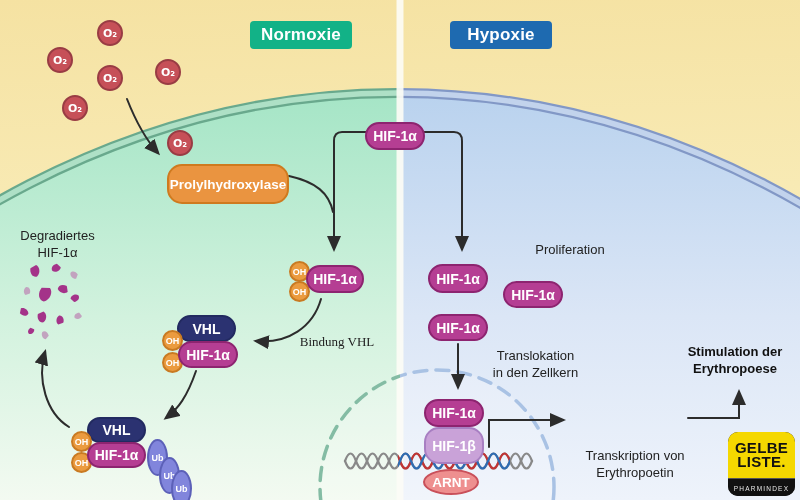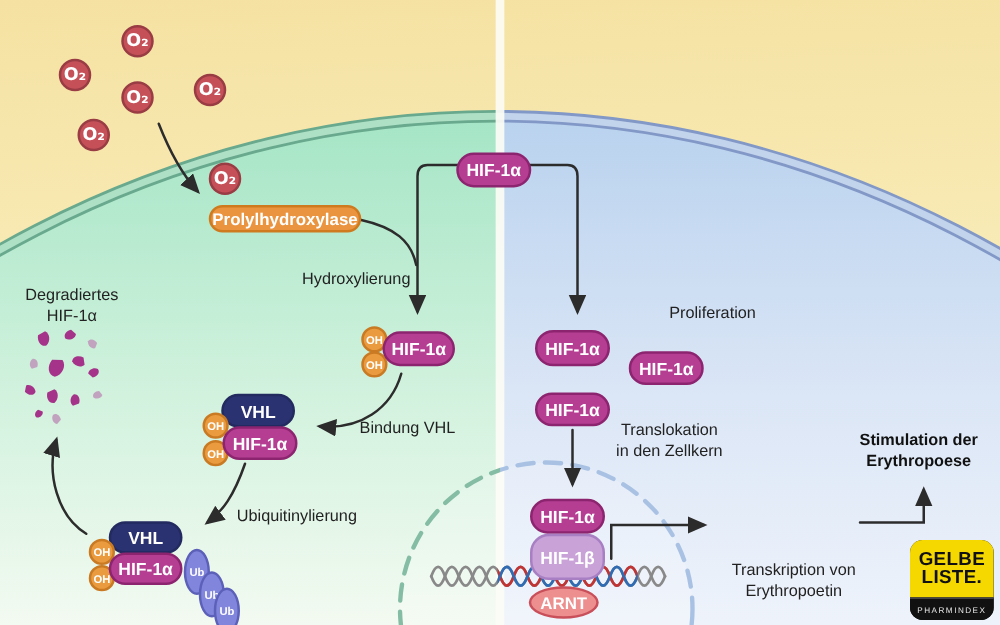--- a/index.html
+++ b/index.html
@@ -21,21 +21,21 @@
   }
   .pill.hif{background:#b53e93;border:2px solid #8d2470;font-size:14px;}
   .pill.beta{background:#c9a2d8;border:2px solid #a87fc2;font-size:14px;}
   .pill.vhl{background:#2b3271;border:2px solid #222a60;font-size:14px;}
   .pill.prolyl{background:#ea9440;border:2px solid #cf7a1f;font-size:13.5px;}
   .pill.arnt{background:#ee8f8f;border:2px solid #c9505a;border-radius:50%;font-size:13.5px;}
   .circ{
     display:flex;align-items:center;justify-content:center;border-radius:50%;
     color:#fff;font-weight:bold;
   }
-  .o2{width:26px;height:26px;background:#c65058;border:2px solid #993c44;font-size:14px;font-family:"DejaVu Sans",sans-serif;}
+  .o2{width:26px;height:26px;background:#c65058;border:2px solid #993c44;font-size:11px;font-family:"DejaVu Sans",sans-serif;}
   .oh{width:21px;height:21px;background:#eb9b3f;border:2px solid #c97a22;font-size:9px;}
   .ub{width:21px;height:37px;background:#8185dc;border:2px solid #5c60b8;font-size:9px;}
   .lbl{color:#222;font-size:13px;line-height:1.3;text-align:center;}
   .lbl.bold{font-weight:bold;color:#111;}
   .logo{width:67px;height:64px;border-radius:10px;overflow:hidden;background:#111;}
   .logo .ytop{
     background:#f5d800;height:46px;display:flex;flex-direction:column;
     align-items:center;justify-content:center;color:#111;
     font-weight:bold;font-size:15px;line-height:0.95;letter-spacing:.3px;
   }
@@ -129,41 +129,47 @@
       <path d="M289,176 C316,182 329,193 333,212"></path>
       <path d="M321,299 C313,327 288,344 256,341" marker-end="url(#ah)"></path>
       <path d="M196,371 C187,397 178,409 166,418" marker-end="url(#ah)"></path>
       <path d="M69,427 C46,413 37,379 45,352" marker-end="url(#ah)"></path>
       <path d="M458,344 L458,387" marker-end="url(#ah)"></path>
       <path d="M489,447 L489,420 L563,420" marker-end="url(#ah)"></path>
       <path d="M688,418 L739,418 L739,392" marker-end="url(#ah)"></path>
     </g>
   </svg>
 
+  <div class="ov badge" style="left:250px;top:21px;background:#12b287;">
+      <span>Normoxie</span>
+    </div>
+  <div class="ov badge" style="left:450px;top:21px;background:#1e6ab0;">
+      <span>Hypoxie</span>
+    </div>
 
   <div class="ov circ o2" style="left:97px;top:20px;">
       <span>O₂</span>
     </div>
   <div class="ov circ o2" style="left:47px;top:47px;">
       <span>O₂</span>
     </div>
   <div class="ov circ o2" style="left:97px;top:65px;">
       <span>O₂</span>
     </div>
   <div class="ov circ o2" style="left:155px;top:59px;">
       <span>O₂</span>
     </div>
   <div class="ov circ o2" style="left:62px;top:95px;">
       <span>O₂</span>
     </div>
   <div class="ov circ o2" style="left:167px;top:130px;">
       <span>O₂</span>
     </div>
 
-  <div class="ov pill prolyl" style="left:167px;top:164px;width:122px;height:22px;">
+  <div class="ov pill prolyl" style="left:167px;top:164px;width:122px;height:40px;">
       <span>Prolylhydroxylase</span>
     </div>
 
   <div class="ov pill hif" style="left:365px;top:122px;width:60px;height:28px;">
       <span>HIF-1α</span>
     </div>
 
   <div class="ov circ oh" style="left:289px;top:261px;">
       <span>OH</span>
     </div>
@@ -226,25 +232,23 @@
       <span>HIF-1β</span>
     </div>
   <div class="ov pill arnt" style="left:423px;top:469px;width:56px;height:26px;">
       <span>ARNT</span>
     </div>
 
   <div class="ov lbl" style="left:10px;top:228px;width:95px;">
     <span>Degradiertes</span><br>
     <span>HIF-1α</span>
   </div>
-  <div class="ov lbl" style="left:230px;top:215px;width:110px;"><span>Hydroxylierung</span></div>
-  <div class="ov lbl" style="left:281px;top:334px;width:90px;"><span>Bindung VHL</span></div>
-  <div class="ov lbl" style="left:185px;top:405px;width:105px;"><span>Ubiquitinylierung</span></div>
+  <div class="ov lbl" style="left:292px;top:334px;width:90px;font-family:Liberation Serif, serif;"><span>Bindung VHL</span></div>
   <div class="ov lbl" style="left:525px;top:242px;width:90px;"><span>Proliferation</span></div>
-  <div class="ov lbl" style="left:488px;top:336px;width:95px;">
+  <div class="ov lbl" style="left:488px;top:348px;width:95px;">
     <span>Translokation</span><br>
     <span>in den Zellkern</span>
   </div>
   <div class="ov lbl" style="left:579px;top:404px;width:112px;margin-top:44px;">
     <span>Transkription von</span><br>
     <span>Erythropoetin</span>
   </div>
   <div class="ov logo" style="left:728px;top:432px;">
     <div class="ytop">
       <span>GELBE</span>

